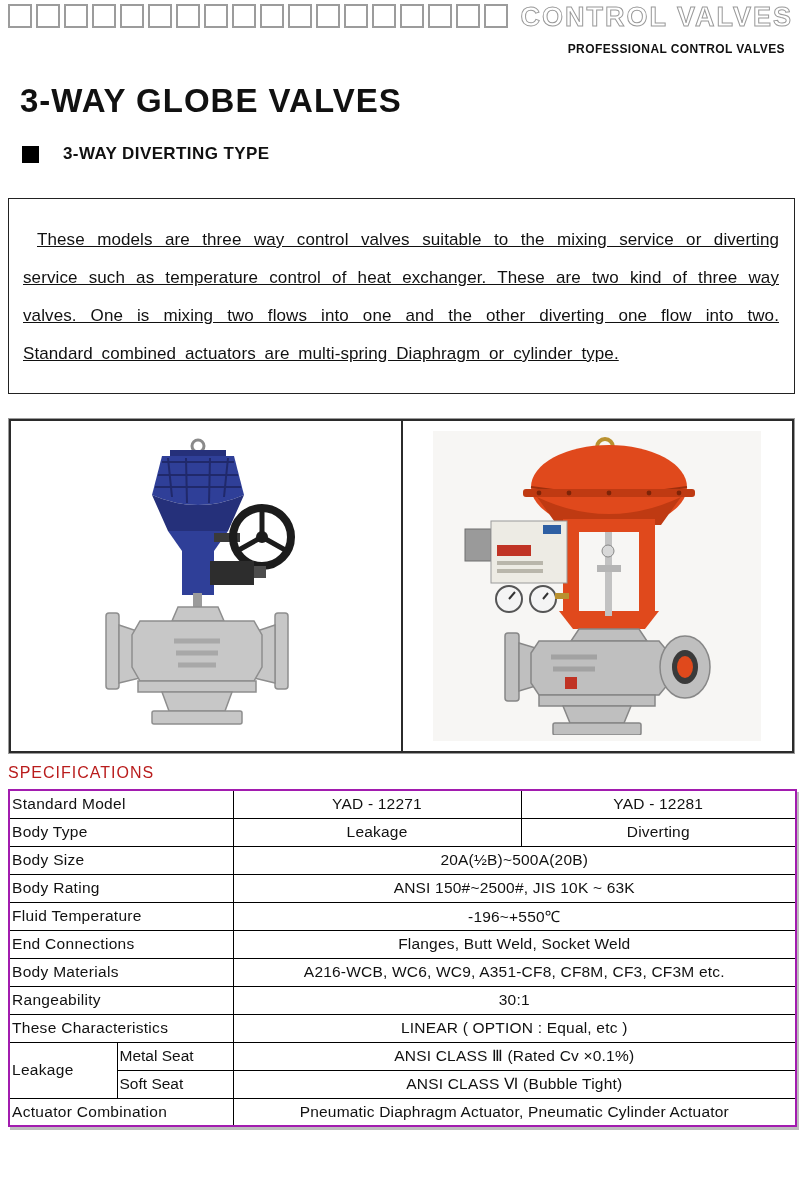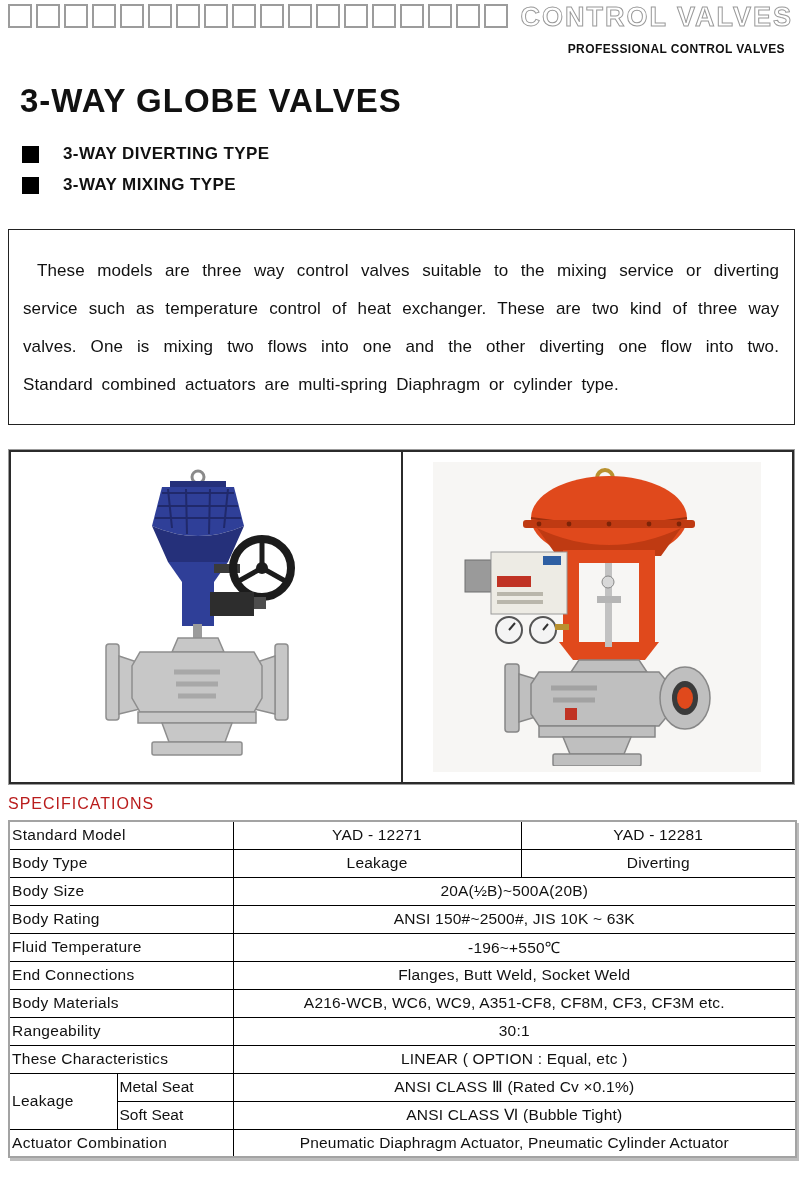--- a/index.html
+++ b/index.html
@@ -77,20 +77,21 @@
     padding: 22px 15px 0 14px;
   }
   .desc-text {
     margin: 0;
     font-size: 17px;
     line-height: 38px;
     text-align: justify;
     text-indent: 14px;
     letter-spacing: 0.1px;
     word-spacing: 4px;
+    text-decoration: underline;
   }
 
   
   .photo-box-outer {
     margin-top: 24px;
     border: 1px solid #9b9b9b;
     height: 336px;
     background: #fff;
   }
   .photo-box-inner {
@@ -112,21 +113,21 @@
   .spec-heading {
     margin-top: 10px;
     font-size: 16px;
     letter-spacing: 1px;
     color: #b91c1c;
   }
   table.spec {
     border-collapse: collapse;
     width: 787px;
     margin-top: 7px;
-    border: 2px solid #a3a3a3;
+    border: 2px solid #a21caf;
     box-shadow: 2px 3px 0 #bdbdbd;
     table-layout: fixed;
   }
   table.spec td {
     border: 1px solid #000;
     height: 28px;
     font-size: 15.5px;
     padding: 0 2px;
     white-space: nowrap;
     overflow: hidden;
@@ -164,24 +165,20 @@
     <div class="watermark">CONTROL VALVES</div>
   </div>
   <div class="tagline">PROFESSIONAL CONTROL VALVES</div>
 
   <div class="title">3-WAY GLOBE VALVES</div>
 
   <div class="bullets">
     <div class="bullet">
       <span class="bullet-square"></span>
       <span>3-WAY DIVERTING TYPE</span>
-    </div>
-    <div class="bullet">
-      <span class="bullet-square"></span>
-      <span>3-WAY MIXING TYPE</span>
     </div>
   </div>
 
   <div class="desc-box">
     <p class="desc-text">These models are three way control valves suitable to the mixing service or diverting service such as temperature control of heat exchanger. These are two kind of three way valves. One is mixing two flows into one and the other diverting one flow into two. Standard combined actuators are multi-spring Diaphragm or cylinder type.</p>
   </div>
 
   <div class="photo-box-outer">
     <div class="photo-box-inner">
 

